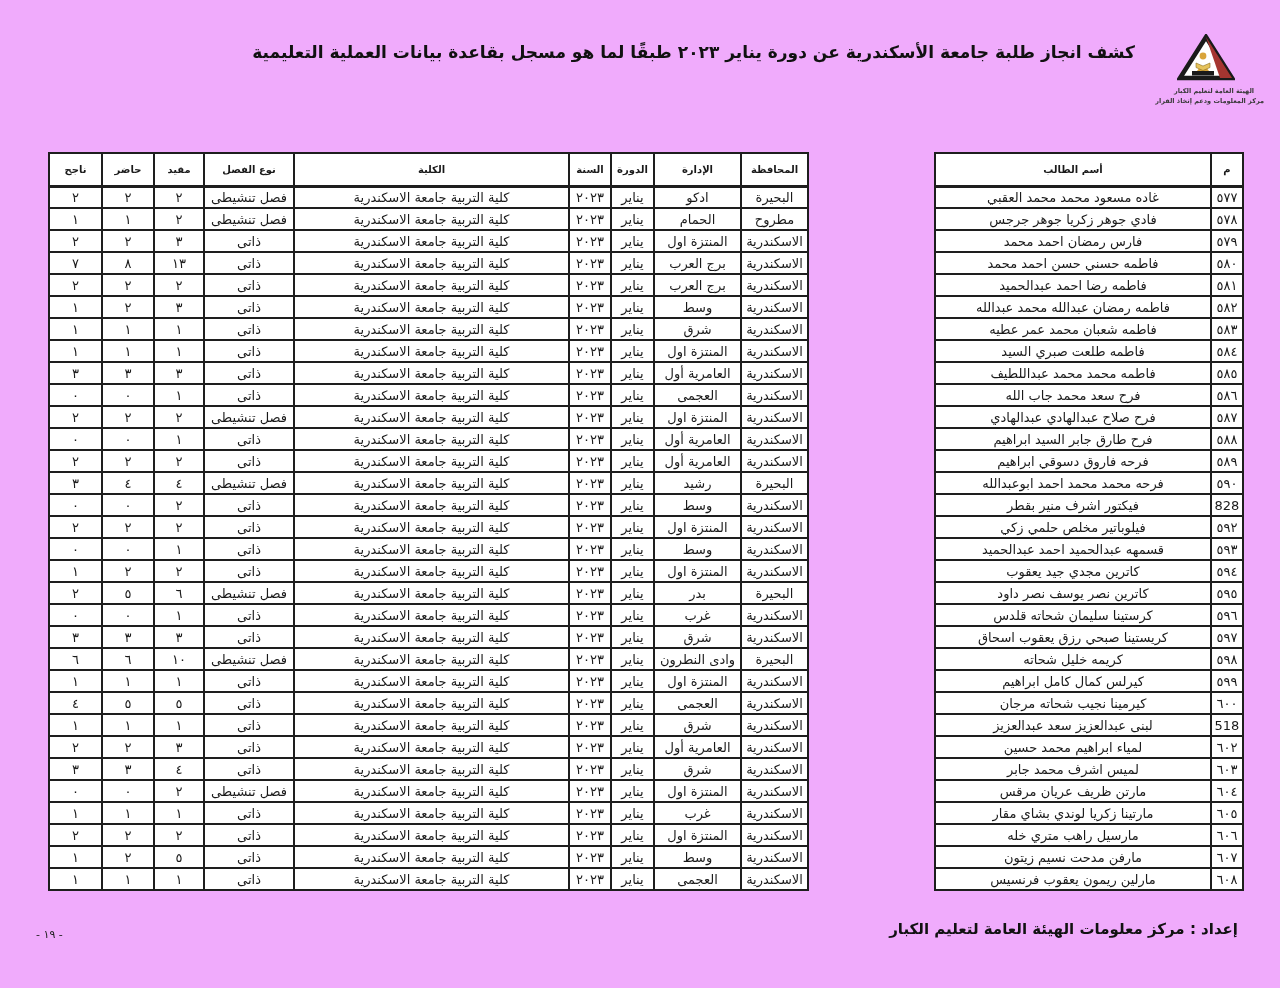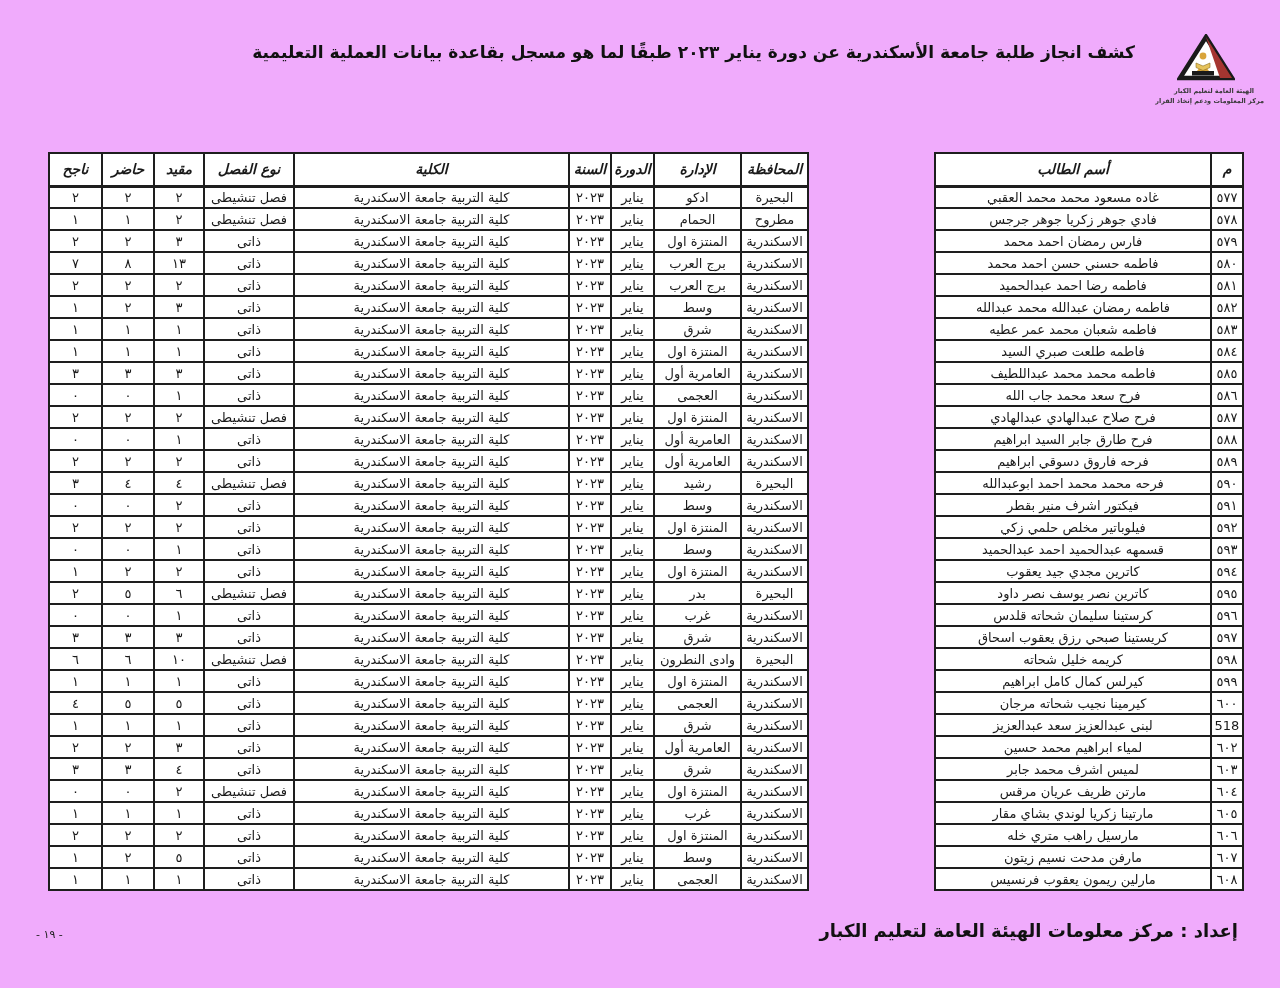--- a/index.html
+++ b/index.html
@@ -21,25 +21,25 @@
     background:#fff;
   }
   .tbl-right { left:934px; width:308px; }
   .tbl-left  { left:48px;  width:759px; }
   .tbl th, .tbl td {
     border:2px solid #1e1e1e; text-align:center; vertical-align:middle;
     padding:0 2px; overflow:hidden; white-space:nowrap;
   }
   .tbl thead tr { height:33px; }
   .tbl tbody tr { height:22px; }
-  .tbl th { font-size:14px; font-weight:bold; border-bottom-width:3px;font-style:italic; }
+  .tbl th { font-size:10px; font-weight:bold; border-bottom-width:3px; }
   .tbl td { font-size:13px; }
   .footer-prepared {
     position:absolute; top:920px; right:42px;
-    font-size:18px; font-weight:bold; direction:rtl; color:#111; white-space:nowrap;
+    font-size:15px; font-weight:bold; direction:rtl; color:#111; white-space:nowrap;
   }
   .footer-page {
     position:absolute; top:928px; left:36px;
     font-size:11px; color:#222; white-space:nowrap;
   }
 </style>
 </head>
 <body>
 
 <div class="page">
@@ -121,21 +121,21 @@
         </tr>
         <tr>
           <td>٥٨٩</td>
           <td>فرحه فاروق دسوقي ابراهيم</td>
         </tr>
         <tr>
           <td>٥٩٠</td>
           <td>فرحه محمد محمد احمد ابوعبدالله</td>
         </tr>
         <tr>
-          <td>٥٩١</td>
+          <td>828</td>
           <td>فيكتور اشرف منير بقطر</td>
         </tr>
         <tr>
           <td>٥٩٢</td>
           <td>فيلوباتير مخلص حلمي زكي</td>
         </tr>
         <tr>
           <td>٥٩٣</td>
           <td>قسمهه عبدالحميد احمد عبدالحميد</td>
         </tr>

